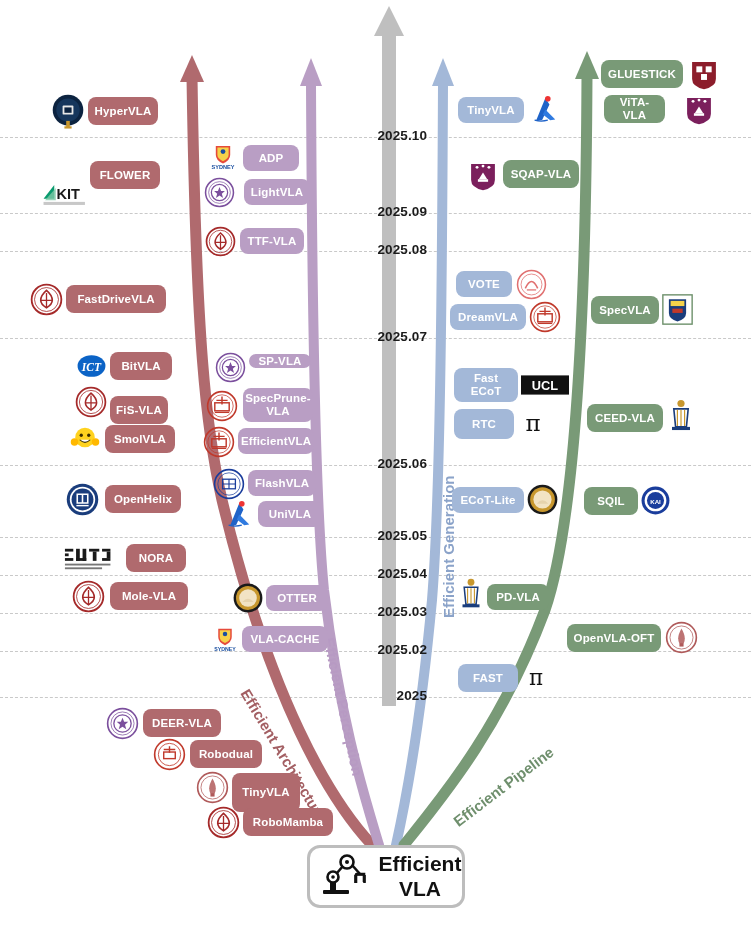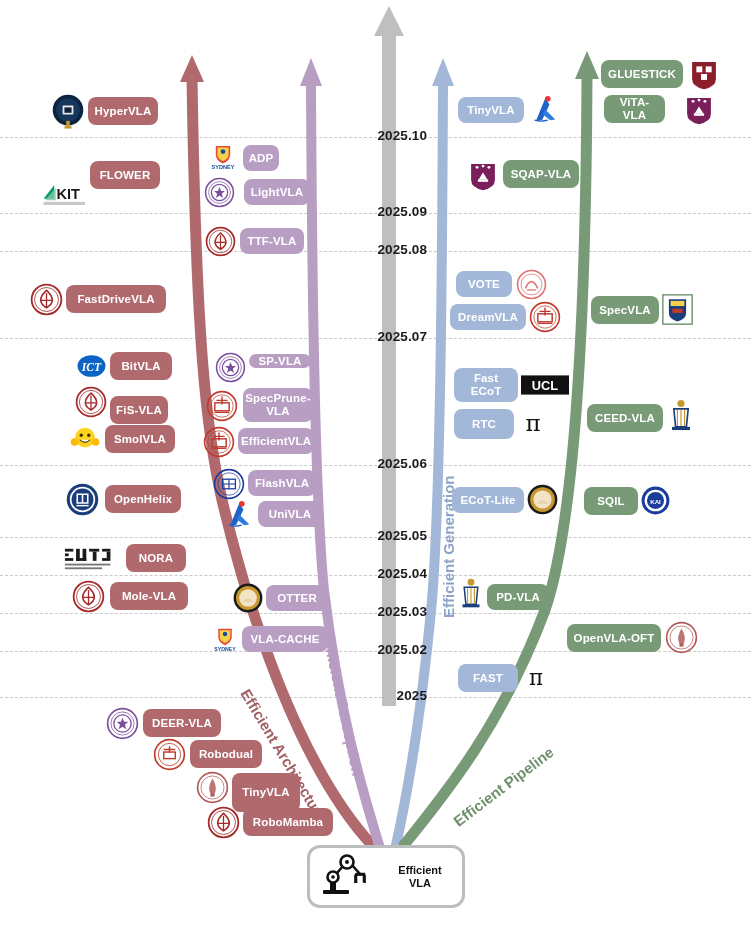--- a/index.html
+++ b/index.html
@@ -40,21 +40,21 @@
   .bl-arch{color:#a35f63;}
   .bl-perc{color:#b79ac3;}
   .bl-gen {color:#8ba3c9;}
   .bl-pipe{color:#6f8f6d;}
 
   
   #rootnode{position:absolute;left:307px;top:845px;width:158px;height:63px;
             border:3.5px solid #bdbdbd;border-radius:13px;background:#ffffff;
             display:flex;align-items:center;gap:7px;padding-left:9px;
             box-sizing:border-box;z-index:40;}
-  #rootnode .rtext{font-size:11px;font-weight:700;color:#111;line-height:1.15;
+  #rootnode .rtext{font-size:21px;font-weight:700;color:#111;line-height:1.15;
                    text-align:center;flex:1;}
 </style>
 </head>
 <body>
 
 <div id="stage">
 
   <div id="gridlines">
       <div class="gridline" style="top: 137px;"></div>
       <div class="gridline" style="top: 213px;"></div>
@@ -477,21 +477,21 @@
       </div>
       <div class="pill arch" style="left: 190px; top: 740px; width: 72px; height: 28px;">
         <span>Robodual</span>
       </div>
       <div class="pill arch" style="left: 232px; top: 773px; width: 68px; height: 39px;">
         <span>TinyVLA</span>
       </div>
       <div class="pill arch" style="left: 243px; top: 808px; width: 90px; height: 28px;">
         <span>RoboMamba</span>
       </div>
-      <div class="pill perc" style="left: 243px; top: 145px; width: 36px; height: 26px;">
+      <div class="pill perc" style="left: 243px; top: 145px; width: 56px; height: 26px;">
         <span>ADP</span>
       </div>
       <div class="pill perc" style="left: 244px; top: 179px; width: 66px; height: 26px;">
         <span>LightVLA</span>
       </div>
       <div class="pill perc" style="left: 240px; top: 228px; width: 64px; height: 26px;">
         <span>TTF-VLA</span>
       </div>
       <div class="pill perc" style="left: 249px; top: 354px; width: 62px; height: 14px;">
         <span>SP-VLA</span>

